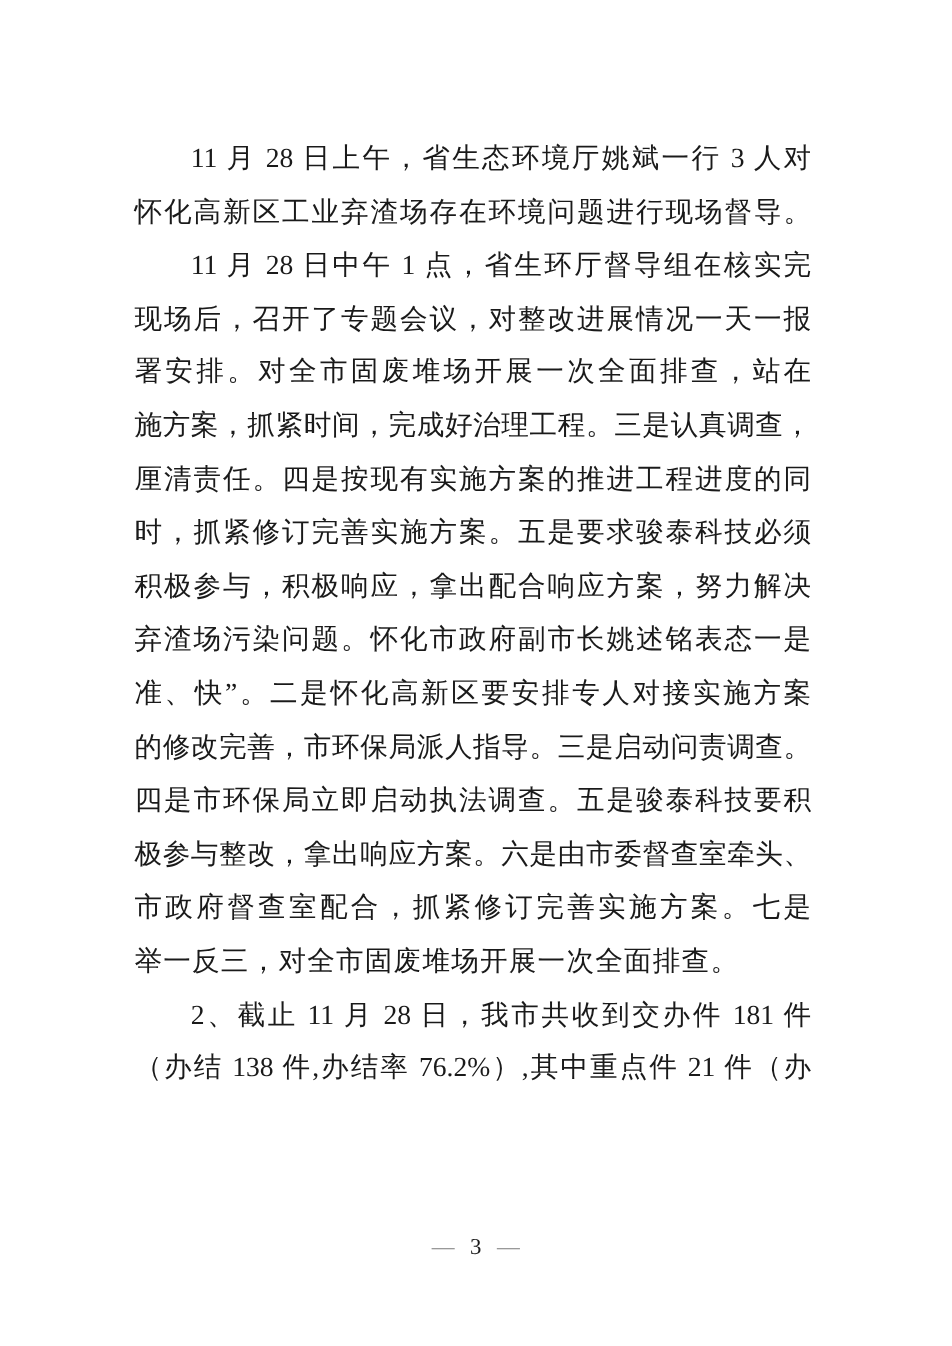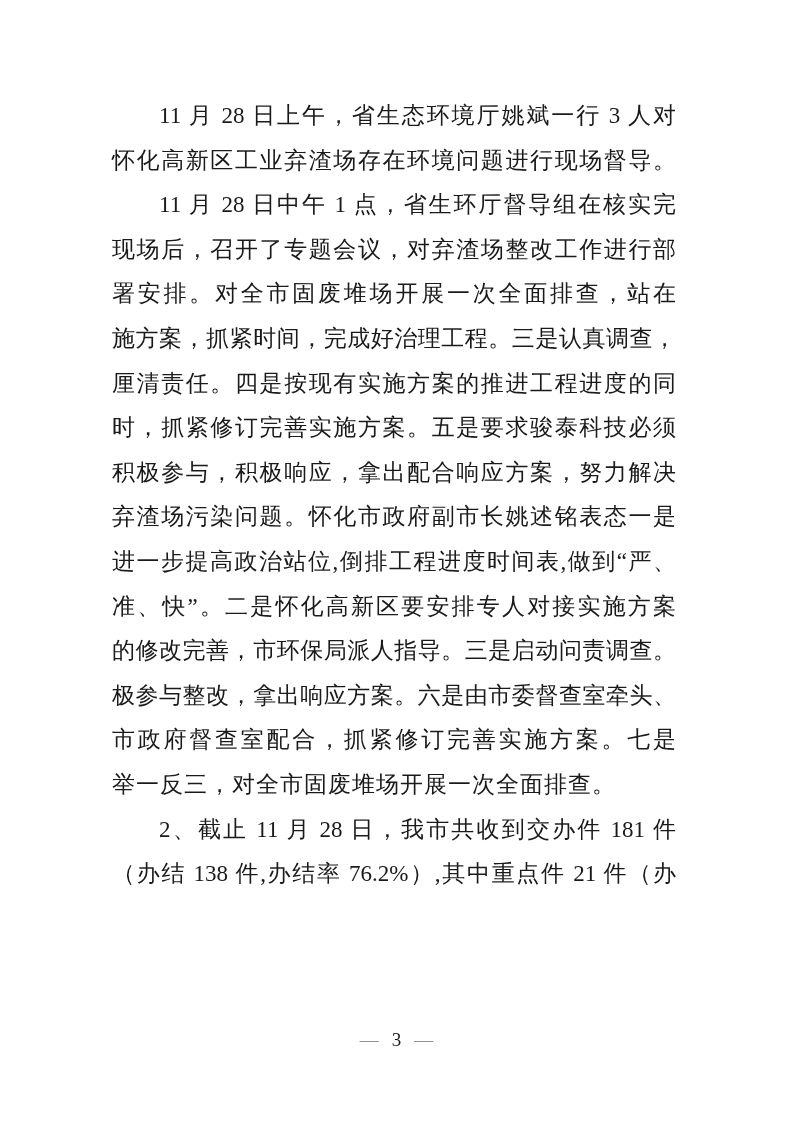--- a/index.html
+++ b/index.html
@@ -8,21 +8,21 @@
     position: relative;
     width: 793px;
     height: 1122px;
     background: #ffffff;
     overflow: hidden;
     font-family: "Liberation Serif", serif;
   }
   .textblock {
     position: absolute;
     left: 112px;
-    top: 94px;
+    top: 110px;
     width: 564px;
   }
   .line {
     height: 44.6px;
     line-height: 44.6px;
     font-size: 23px;
     color: #1a1a1a;
     text-align: justify;
     text-align-last: justify;
     text-justify: inter-character;
@@ -57,30 +57,30 @@
 </head>
 <body>
 
 <div class="page">
 
   <div class="textblock">
 
   <div class="line indent">11 月 28 日上午，省生态环境厅姚斌一行 3 人对</div>
       <div class="line">怀化高新区工业弃渣场存在环境问题进行现场督导。</div>
       <div class="line indent">11 月 28 日中午 1 点，省生环厅督导组在核实完</div>
-      <div class="line">现场后，召开了专题会议，对弃渣场整改工作进行部</div>
+      <div class="line">现场后，召开了专题会议，对整改进展情况一天一报</div>
       <div class="line">署安排。对全市固废堆场开展一次全面排查，站在</div>
       <div class="line">施方案，抓紧时间，完成好治理工程。三是认真调查，</div>
       <div class="line">厘清责任。四是按现有实施方案的推进工程进度的同</div>
       <div class="line">时，抓紧修订完善实施方案。五是要求骏泰科技必须</div>
       <div class="line">积极参与，积极响应，拿出配合响应方案，努力解决</div>
       <div class="line">弃渣场污染问题。怀化市政府副市长姚述铭表态一是</div>
-      <div class="line">进一步提高政治站位,倒排工程进度时间表,做到“严、</div>
       <div class="line">准、快”。二是怀化高新区要安排专人对接实施方案</div>
       <div class="line">的修改完善，市环保局派人指导。三是启动问责调查。</div>
+      <div class="line">四是市环保局立即启动执法调查。五是骏泰科技要积</div>
       <div class="line">极参与整改，拿出响应方案。六是由市委督查室牵头、</div>
       <div class="line">市政府督查室配合，抓紧修订完善实施方案。七是</div>
       <div class="line end">举一反三，对全市固废堆场开展一次全面排查。</div>
       <div class="line indent">2、截止 11 月 28 日，我市共收到交办件 181 件</div>
       <div class="line">（办结 138 件,办结率 76.2%）,其中重点件 21 件（办</div>
     </div>
 
   <div class="footer">
     <span class="dash">—</span><span class="num">3</span><span class="dash">—</span>
   </div>

